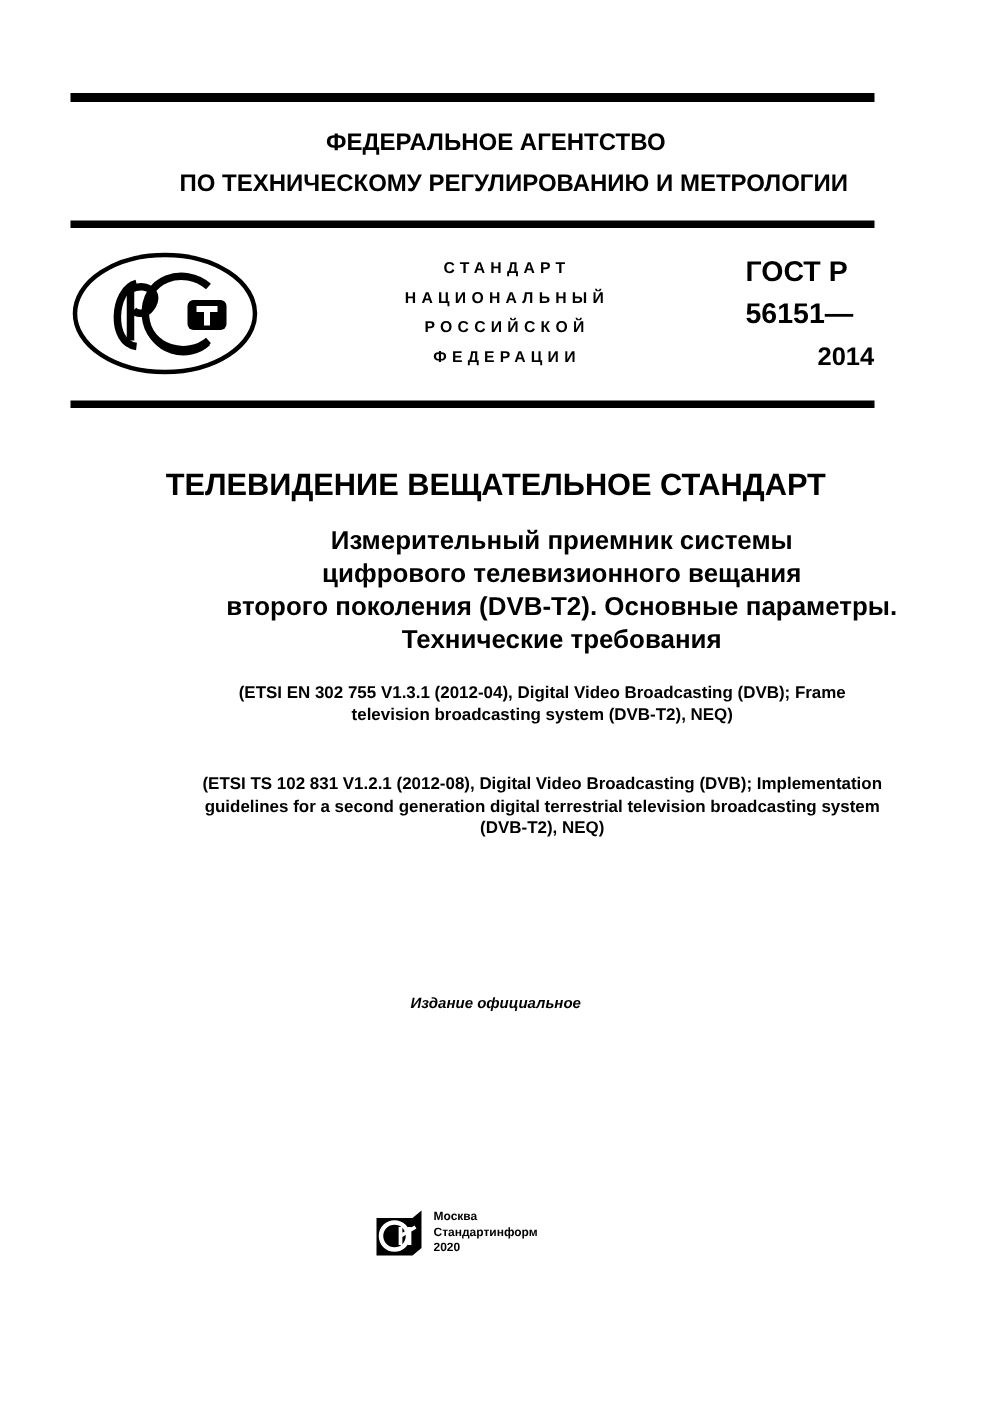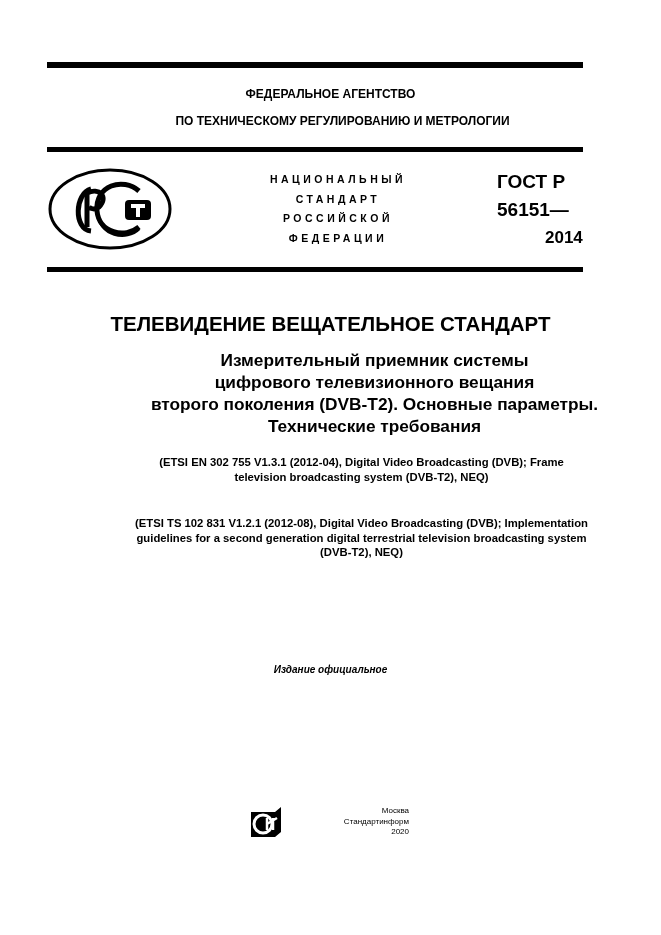--- a/index.html
+++ b/index.html
@@ -1,29 +1,29 @@
 <!DOCTYPE html>
 <html><head>
 <meta charset="utf-8">
 <style>
   html, body { margin:0; padding:0; background:#ffffff; }
   body { width:661px; height:935px; position:relative; overflow:hidden; font-family:"Liberation Sans", sans-serif; color:#000; }
   .rule { position:absolute; left:47px; width:536px; background:#000; }
   .center { position:absolute; left:0; width:661px; text-align:center; font-weight:bold; }
-  .agency { font-size:12px; }
+  .agency { font-size:16px; }
   .natstd { position:absolute; left:238px; width:200px; text-align:center; font-weight:bold; font-size:10.5px; letter-spacing:3.5px; line-height:19.5px; top:170px; }
   .gost { position:absolute; left:497px; top:168px; font-weight:bold; font-size:19px; line-height:28px; }
   .logo { position:absolute; left:47px; top:167px; width:127px; height:85px; }
   .h1 { font-size:20.5px; top:312px; }
   .h2 { font-size:17.3px; line-height:22px; top:349px;padding-left:44px; }
   .ref { font-size:11.3px; line-height:14.5px;margin-left:31px; }
   .official { font-size:10px; top:664px;font-style:italic; }
   .publisher { position:absolute; left:249px; top:806px; width:160px; height:40px; }
   .pub-logo { position:absolute; left:0; top:0; width:34px; height:32px; }
-  .pub-text { position:absolute; left:40px; top:0; width:120px; text-align:right; font-weight:normal; font-size:8px; line-height:10.5px; }
+  .pub-text { position:absolute; left:40px; top:0; width:120px; text-align:left; font-weight:bold; font-size:8px; line-height:10.5px; }
 </style>
 </head>
 <body>
 
 <div class="rule" style="top:62px;height:6px;"></div>
 
 <div class="center agency" style="top:87px;">ФЕДЕРАЛЬНОЕ АГЕНТСТВО</div>
 <div class="center agency" style="top:114px;padding-left:12px;">ПО ТЕХНИЧЕСКОМУ РЕГУЛИРОВАНИЮ И МЕТРОЛОГИИ</div>
 
 <div class="rule" style="top:147px;height:5px;"></div>
@@ -35,22 +35,22 @@
     <path d="M40 60 L40 26 C52 20 62 30 52 40 C48 43 44 42 42 40" fill="none" stroke="#000" stroke-width="5"></path>
     <path d="M92 24 C76 10 48 18 50 44 C52 66 78 72 92 60" fill="none" stroke="#000" stroke-width="5"></path>
     <path d="M50 44 C52 70 80 74 92 62" fill="none" stroke="#000" stroke-width="3"></path>
     <rect x="78" y="33" width="26" height="20" rx="4" fill="#000"></rect>
     <rect x="84" y="37" width="14" height="4" fill="#fff"></rect>
     <rect x="89" y="41" width="4" height="9" fill="#fff"></rect>
   </svg>
 </div>
 
 <div class="natstd">
+  <div>СТАНДАРТ</div>
   <div>НАЦИОНАЛЬНЫЙ</div>
-  <div>СТАНДАРТ</div>
   <div>РОССИЙСКОЙ</div>
   <div>ФЕДЕРАЦИИ</div>
 </div>
 
 <div class="gost">
   <div>ГОСТ Р</div>
   <div>56151—</div>
   <div style="font-size:17px;margin-left:48px;">2014</div>
 </div>
 

